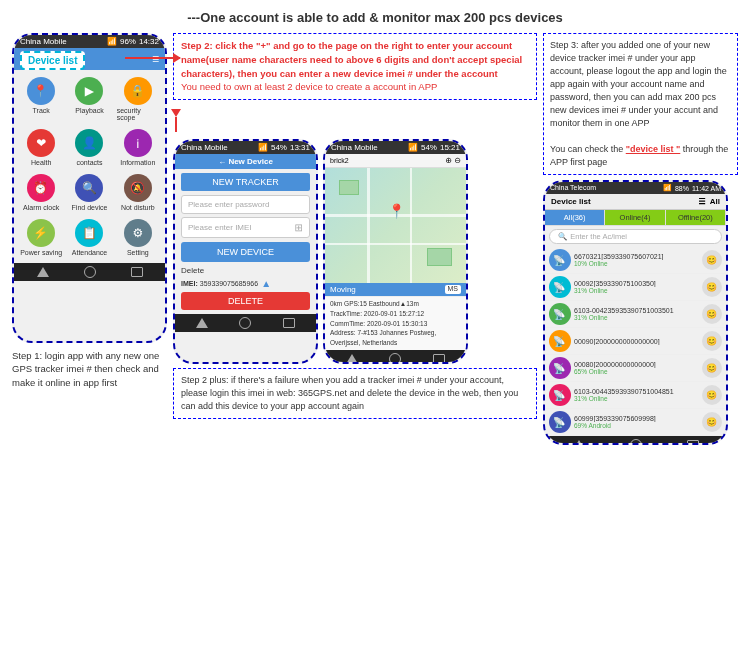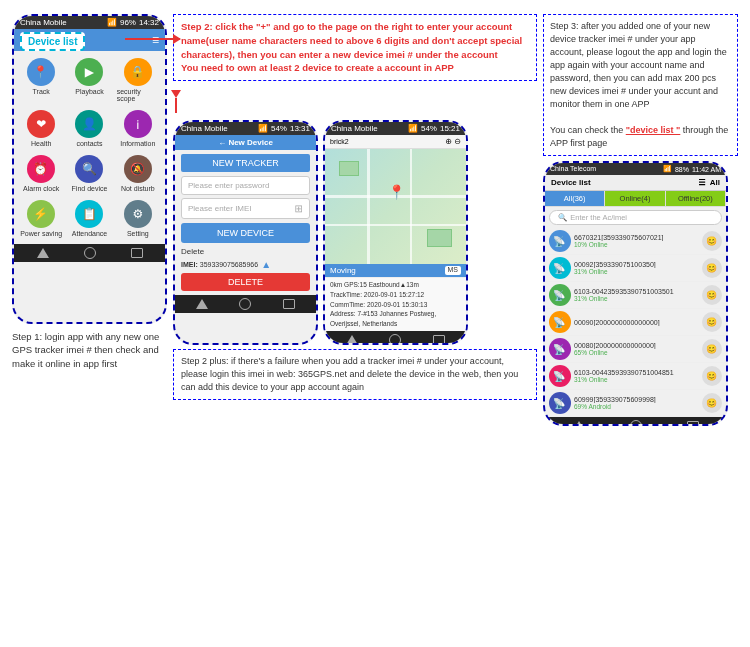--- a/index.html
+++ b/index.html
@@ -485,20 +485,23 @@
       display: flex;
       justify-content: space-between;
     }
   </style>
 </head>
 <body>
 
 <div class="page-container">
 
   <div style="text-align:center; margin-bottom:4px;">
+    <div class="subtitle">
+      <span>---One account is able to add &amp; monitor max 200 pcs devices</span>
+    </div>
   </div>
 
   <div class="content-area">
 
     <div class="phone-left">
 
       <div style="position:relative;">
         <div class="device-list-badge">
           <span>Device list</span>
         </div>
@@ -584,21 +587,21 @@
 
       <div class="step-label-bottom">
         <span>Step 1: login app with any new one GPS tracker imei # then check and make it online in app first</span>
       </div>
     </div>
 
     <div class="middle-section">
 
       <div class="step2-text">
         <span class="highlight">Step 2: click the "+" and go to the page on the right to enter your account name(user name characters need to above 6 digits and don't accept special characters), then you can enter a new device imei # under the account</span><br>
-        <span style="color:#e63333; font-weight:bold;">You need to own at least 2 device to create a account in APP</span>
+        <span style="color:#e63333; font-weight:normal;">You need to own at least 2 device to create a account in APP</span>
       </div>
 
       <div style="display:flex; align-items:flex-start; gap:5px; margin-bottom:3px;">
 
         <div style="width:5px; display:flex; flex-direction:column; align-items:center; padding-top:5px;">
           <div style="width:0;height:0;border-left:5px solid transparent;border-right:5px solid transparent;border-top:8px solid #e63333;"></div>
           <div style="width:2px; height:15px; background:#e63333;"></div>
         </div>
         <div style="font-size:0px;"></div>
       </div>

